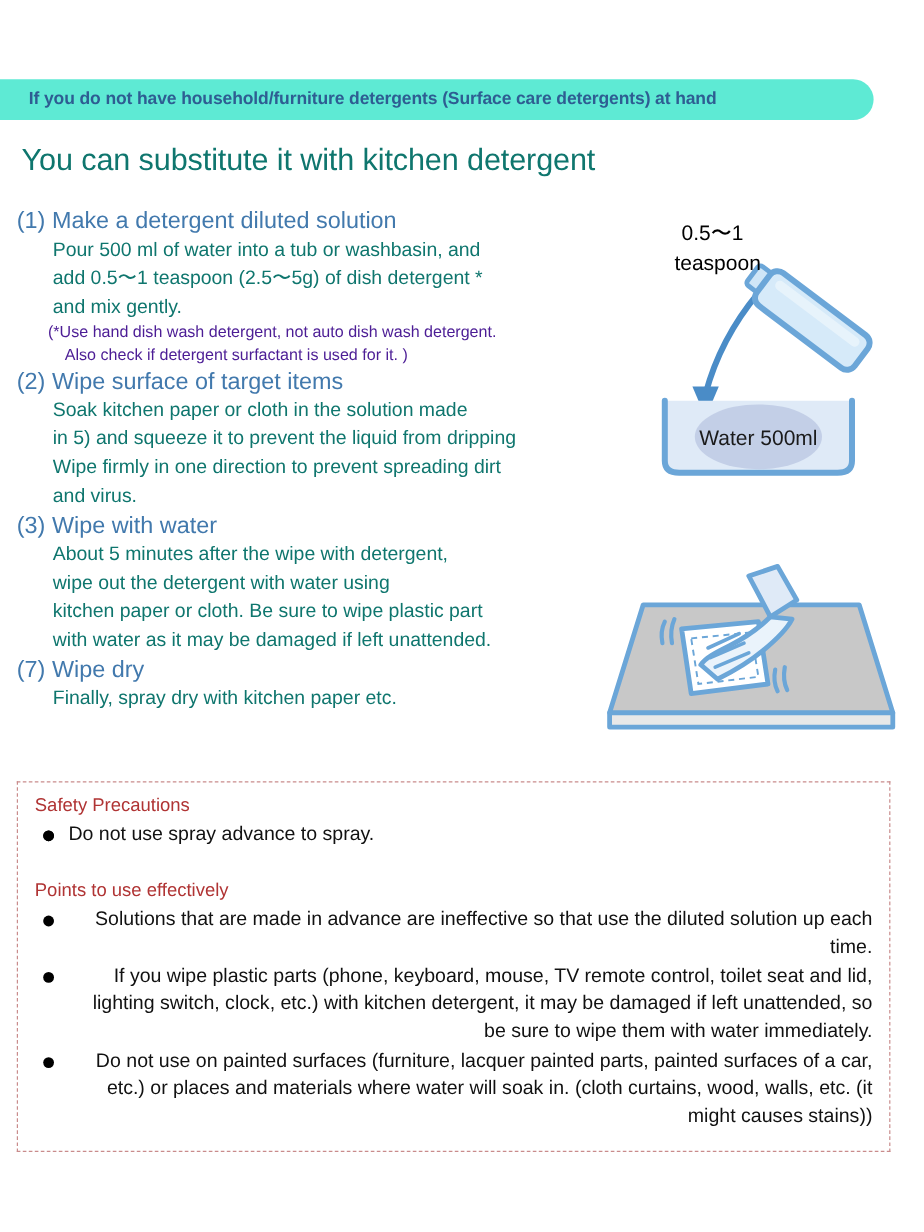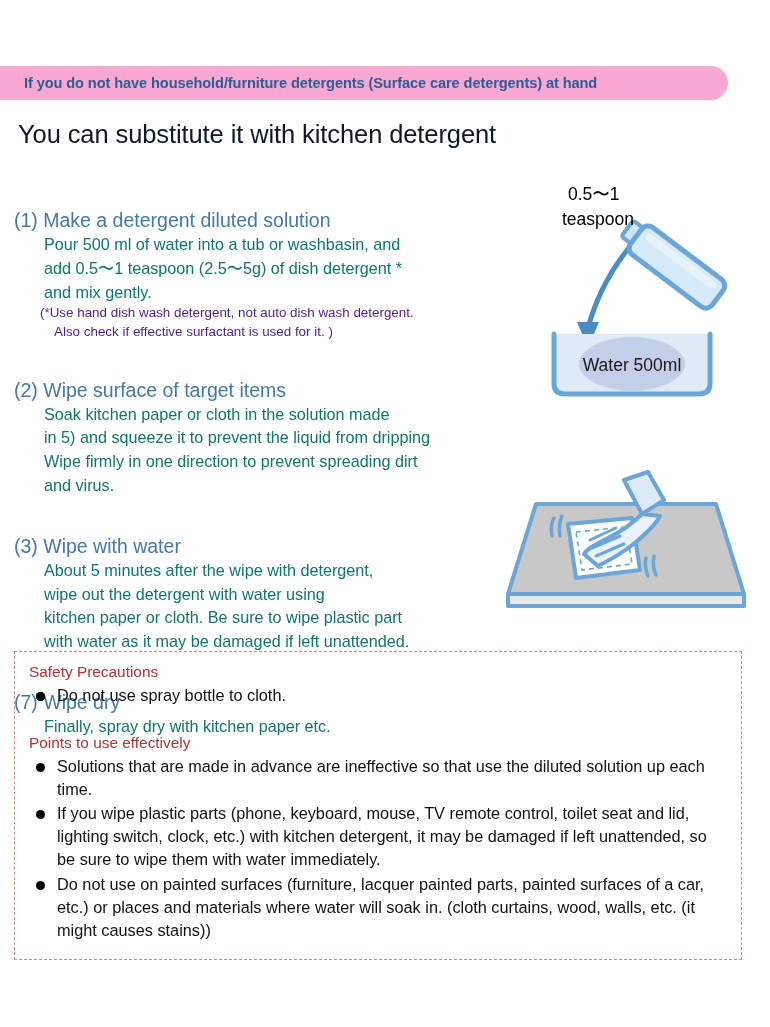--- a/index.html
+++ b/index.html
@@ -15,59 +15,58 @@
     overflow: hidden;
   }
 
   
   .banner {
     position: absolute;
     left: 0;
     top: 66px;
     width: 728px;
     height: 34px;
-    background: #f9a8d4;
+    background: #5eead4;
     border-radius: 0 17px 17px 0;
     display: flex;
     align-items: center;
   }
   .banner-text {
     padding-left: 24px;
     font-size: 14.6px;
     font-weight: bold;
     color: #2e5d92;
     letter-spacing: -0.1px;
     white-space: nowrap;
   }
 
   
   .main-title {
     position: absolute;
     left: 18px;
     top: 120px;
     font-size: 25.5px;
-    color: #0f172a;
+    color: #0f766e;
     letter-spacing: -0.1px;
     white-space: nowrap;
   }
 
   
   .steps {
     position: absolute;
     left: 14px;
     top: 172px;
     width: 500px;
   }
   .step { margin: 0; }
   .step-title {
     font-size: 19.5px;
     color: #4279ad;
     line-height: 25px;
     white-space: nowrap;
-    margin-top: 36px;
   }
   .step-body {
     font-size: 16.2px;
     color: #0f766e;
     line-height: 23.8px;
     padding-left: 30px;
   }
   .step-note {
     font-size: 13.4px;
     color: #4c1d95;
@@ -141,41 +140,41 @@
   }
   .pb-item .bullet {
     position: absolute;
     left: 7px;
     top: 8px;
     width: 9px;
     height: 9px;
     background: #000000;
     border-radius: 50%;
   }
-  .pb-item.tight { line-height: 23.2px; }
+  .pb-item.tight { line-height: 23.2px; text-align: right; }
 </style>
 </head>
 <body>
 
 <div class="banner">
   <div class="banner-text">If you do not have household/furniture detergents (Surface care detergents) at hand</div>
 </div>
 
 <div class="main-title">You can substitute it with kitchen detergent</div>
 
 <div class="steps">
 
   <div class="step">
     <div class="step-title">(1) Make a detergent diluted solution</div>
     <div class="step-body" style="white-space:pre-line">Pour 500 ml of water into a tub or washbasin, and
 add 0.5〜1 teaspoon (2.5〜5g) of dish detergent *
 and mix gently.</div>
     <div class="step-note">
       <span>(*Use hand dish wash detergent, not auto dish wash detergent.</span><br>
-      <span class="indent">Also check if effective surfactant is used for it. )</span>
+      <span class="indent">Also check if detergent surfactant is used for it. )</span>
     </div>
   </div>
 
   <div class="step">
     <div class="step-title">(2) Wipe surface of target items</div>
     <div class="step-body" style="white-space:pre-line">Soak kitchen paper or cloth in the solution made
 in 5) and squeeze it to prevent the liquid from dripping
 Wipe firmly in one direction to prevent spreading dirt
 and virus.</div>
   </div>
@@ -261,21 +260,21 @@
 <div class="precautions-box">
   <div class="pb-inner">
 
     <div class="pb-heading">Safety Precautions</div>
     <ul class="pb-list">
       <li class="pb-item">
         <span class="bullet"></span>
       </li>
       <li class="pb-item">
         <span class="bullet"></span>
-        <span>Do not use spray bottle to cloth.</span>
+        <span>Do not use spray advance to spray.</span>
       </li>
     </ul>
 
     <div class="pb-heading second">Points to use effectively</div>
     <ul class="pb-list">
       <li class="pb-item tight">
         <span class="bullet"></span>
         <span>Solutions that are made in advance are ineffective so that use the diluted solution up each time.</span>
       </li>
       <li class="pb-item tight">

